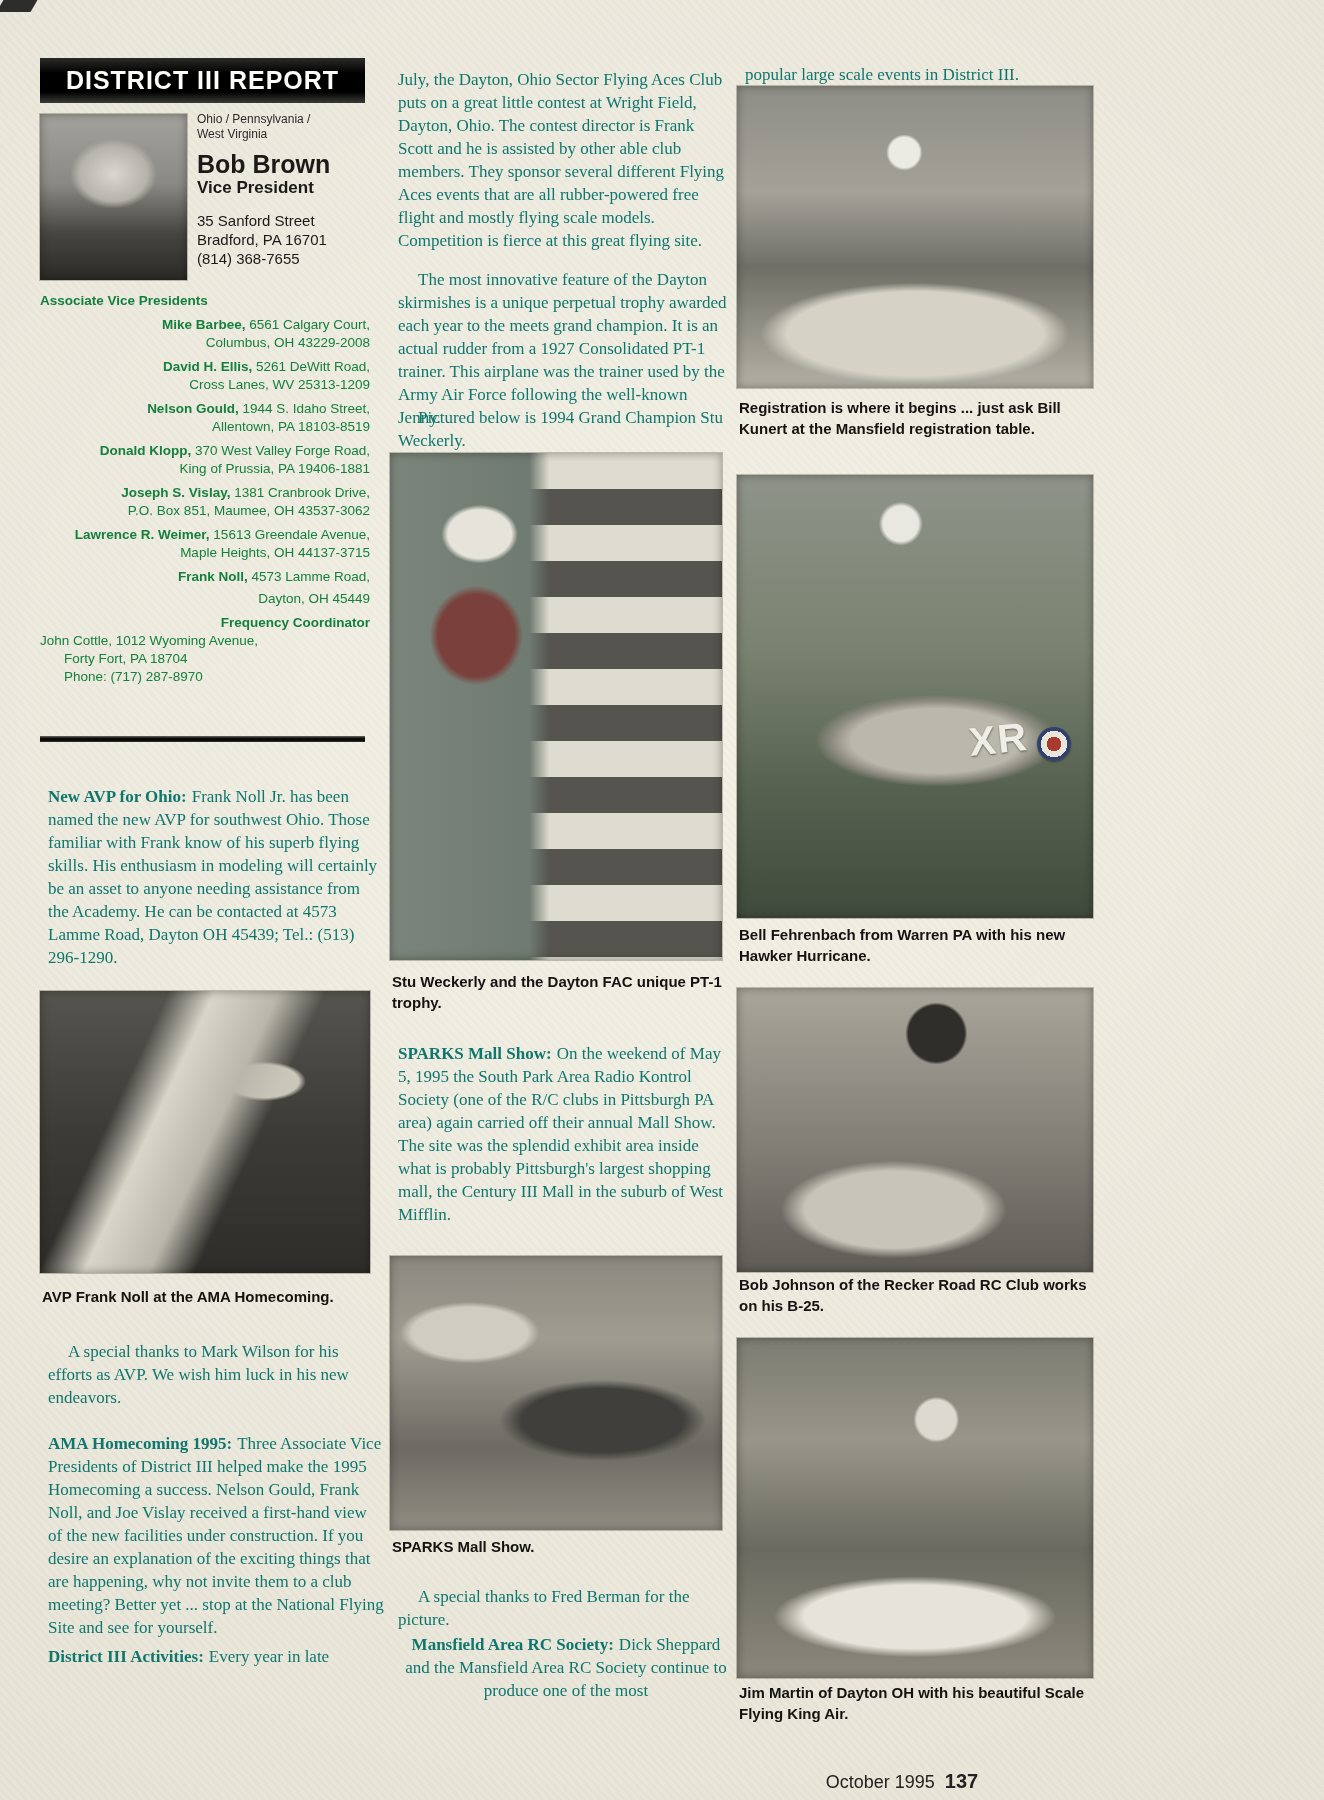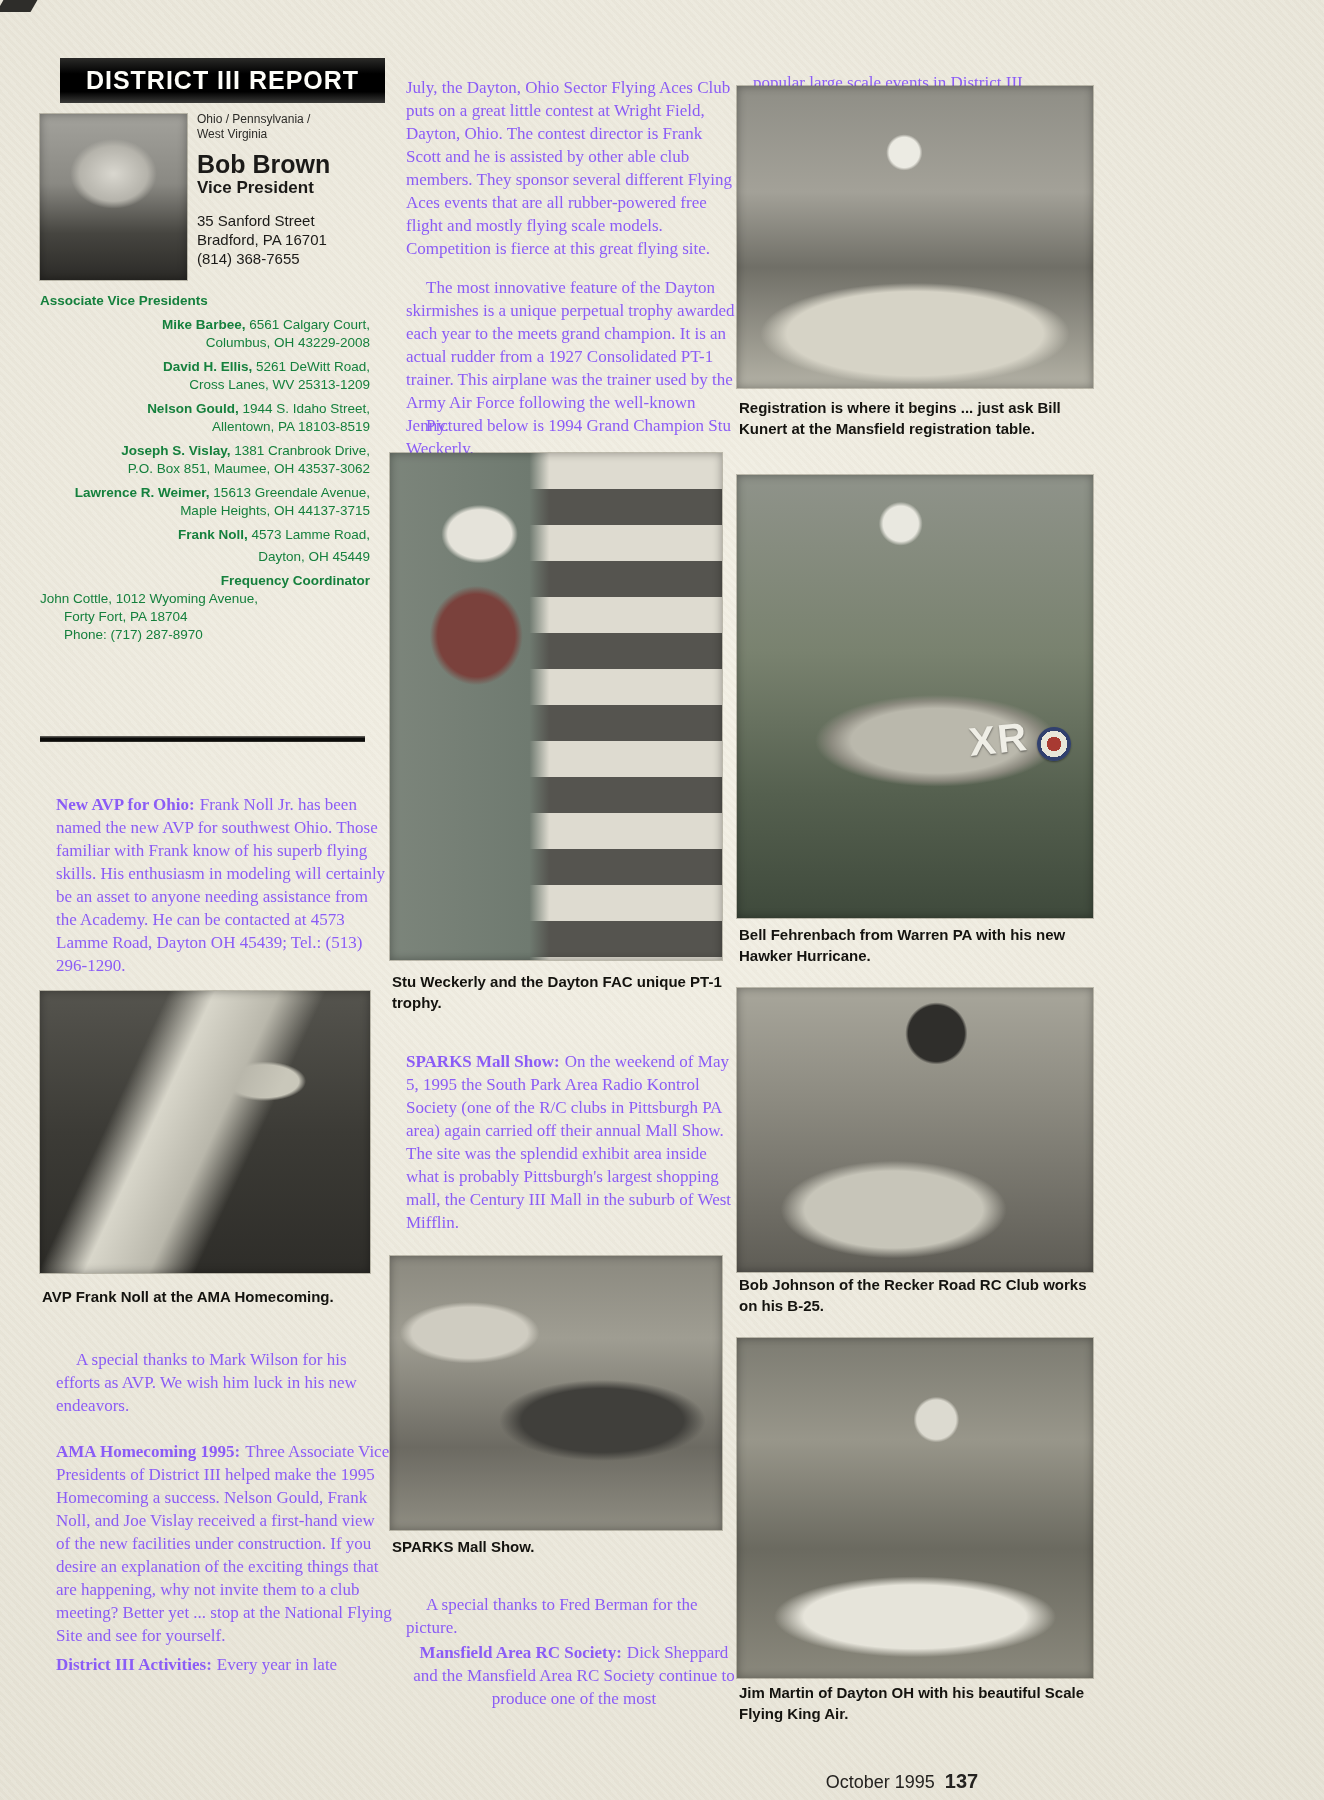--- a/index.html
+++ b/index.html
@@ -13,37 +13,36 @@
     color:#1b1a18; overflow:hidden;
   }
   .abs{position:absolute;}
   
   .hdr-bar{
     background:linear-gradient(180deg,#2a2a28,#000 35%,#000 75%,#3a3a38);
     color:#fdfdf8;text-align:center;
     font-weight:bold;font-size:25px;letter-spacing:1px;
     line-height:45px;height:45px;
     text-shadow:0 1px 1px #000;
-    margin-left:20px;
   }
   .region{font-size:12px;line-height:15px;color:#2c2b28;}
   .vp-name{font-size:25px;font-weight:bold;line-height:28px;margin-top:8px;}
   .vp-title{font-size:17px;font-weight:bold;line-height:20px;}
   .vp-addr{font-size:15px;line-height:19px;margin-top:13px;}
   .avp-list{font-size:13.5px;line-height:18px;color:#15803d;}
   .avp-list .bold-hd{font-weight:bold;}
   .avp-entry{margin-top:6px;text-align:right;}
   .avp-entry .nm{font-weight:bold;}
   .ind{display:block;padding-left:24px;}
   .divider{background:linear-gradient(180deg,#6b6963,#0b0b09 40%,#0b0b09 85%,#55534d);height:6px;}
   
   .article{
     font-family:"Liberation Serif", serif;
-    font-size:17px;line-height:23px;color:#8b5cf6;
-    margin:16px;
+    font-size:17px;line-height:23px;color:#0f766e;
+    margin:8px;
   }
   .article .lead{font-weight:bold;margin-right:5px;}
   .indent1{text-indent:20px;}
   
   .caption{font-size:15px;font-weight:bold;line-height:21px;color:#14130f;}
   
   .ph{box-shadow:inset 0 0 10px rgba(0,0,0,0.35), 0 0 0 1px rgba(90,85,70,0.35);}
   .ph-portrait{background:
     radial-gradient(ellipse 42% 30% at 50% 36%, #d9d7cf 0%, #b5b3ab 55%, rgba(0,0,0,0) 70%),
     linear-gradient(180deg,#a3a29c 0%,#8a8983 42%,#464540 72%,#2b2a27 100%);}
@@ -110,20 +109,21 @@
     <div>Bradford, PA 16701</div>
     <div>(814) 368-7655</div>
   </div>
 </div>
 
 <div class="abs avp-list" style="left:40px;top:292px;width:330px;">
   <div class="bold-hd">Associate Vice Presidents</div>
   <div class="avp-entry"><span class="nm">Mike Barbee,</span> <span>6561 Calgary Court,</span><span class="ind">Columbus, OH 43229-2008</span></div>
   <div class="avp-entry"><span class="nm">David H. Ellis,</span> <span>5261 DeWitt Road,</span><span class="ind">Cross Lanes, WV 25313-1209</span></div>
   <div class="avp-entry"><span class="nm">Nelson Gould,</span> <span>1944 S. Idaho Street,</span><span class="ind">Allentown, PA 18103-8519</span></div>
+  <div class="avp-entry"><span class="nm">Donald Klopp,</span> <span>370 West Valley Forge Road,</span><span class="ind">King of Prussia, PA 19406-1881</span></div>
   <div class="avp-entry"><span class="nm">Joseph S. Vislay,</span> <span>1381 Cranbrook Drive,</span><span class="ind">P.O. Box 851, Maumee, OH 43537-3062</span></div>
   <div class="avp-entry"><span class="nm">Lawrence R. Weimer,</span> <span>15613 Greendale Avenue,</span><span class="ind">Maple Heights, OH 44137-3715</span></div>
   <div class="avp-entry"><span class="nm">Frank Noll,</span> <span>4573 Lamme Road,</span><span class="ind" style="padding-left:0;margin-top:4px;">Dayton, OH 45449</span></div>
   <div class="avp-entry bold-hd">Frequency Coordinator</div>
   <div><span class="nm">John Cottle,</span> <span>1012 Wyoming Avenue,</span><span class="ind">Forty Fort, PA 18704</span><span class="ind">Phone: (717) 287-8970</span></div>
 </div>
 
 <div class="abs divider" style="left:40px;top:736px;width:325px;"></div>
 
 <p class="abs article" style="left:40px;top:777px;width:334px;">

